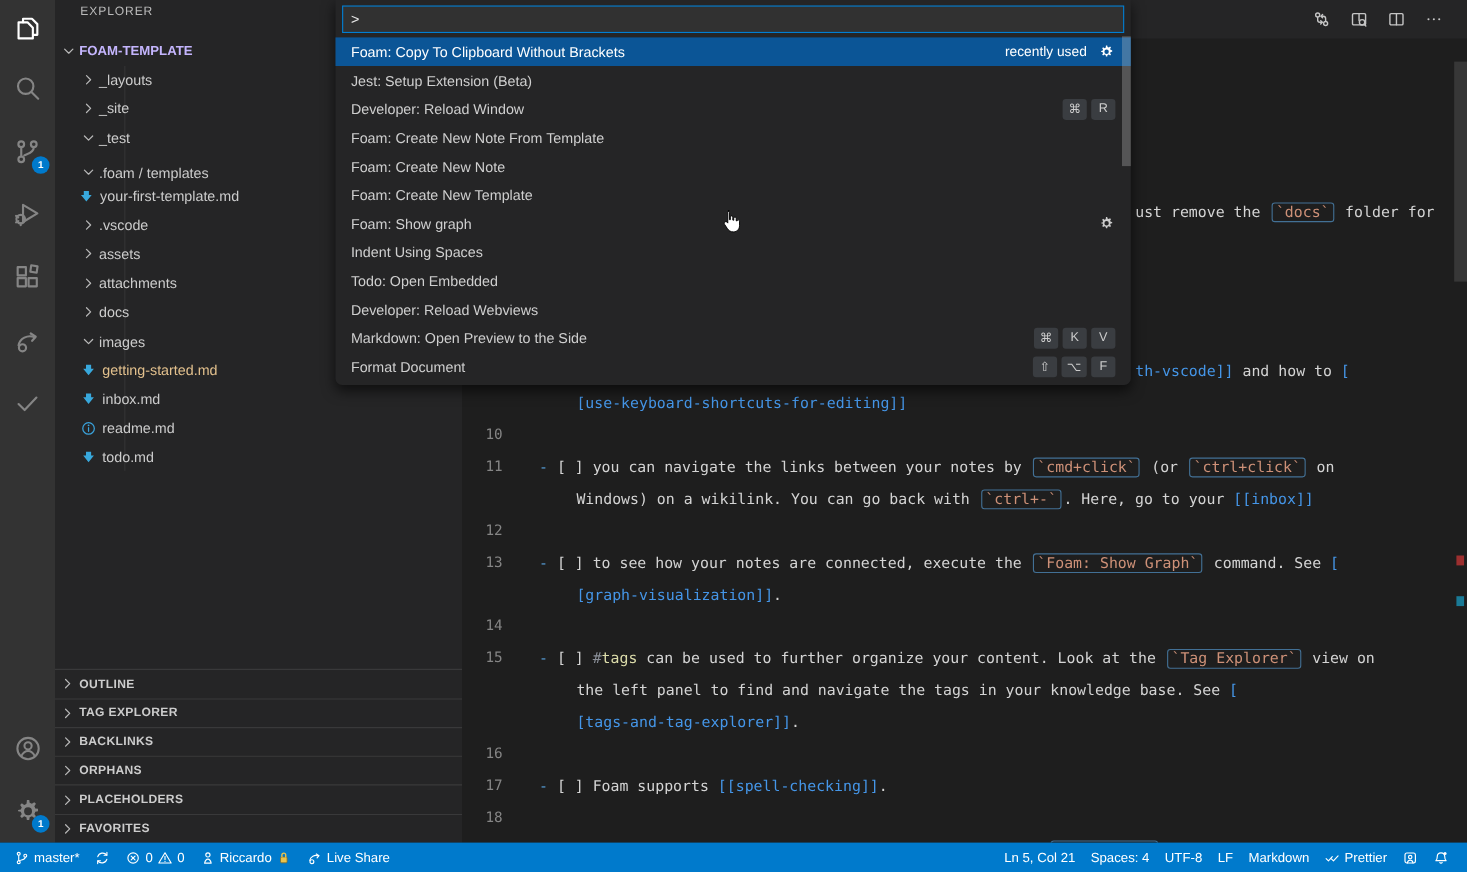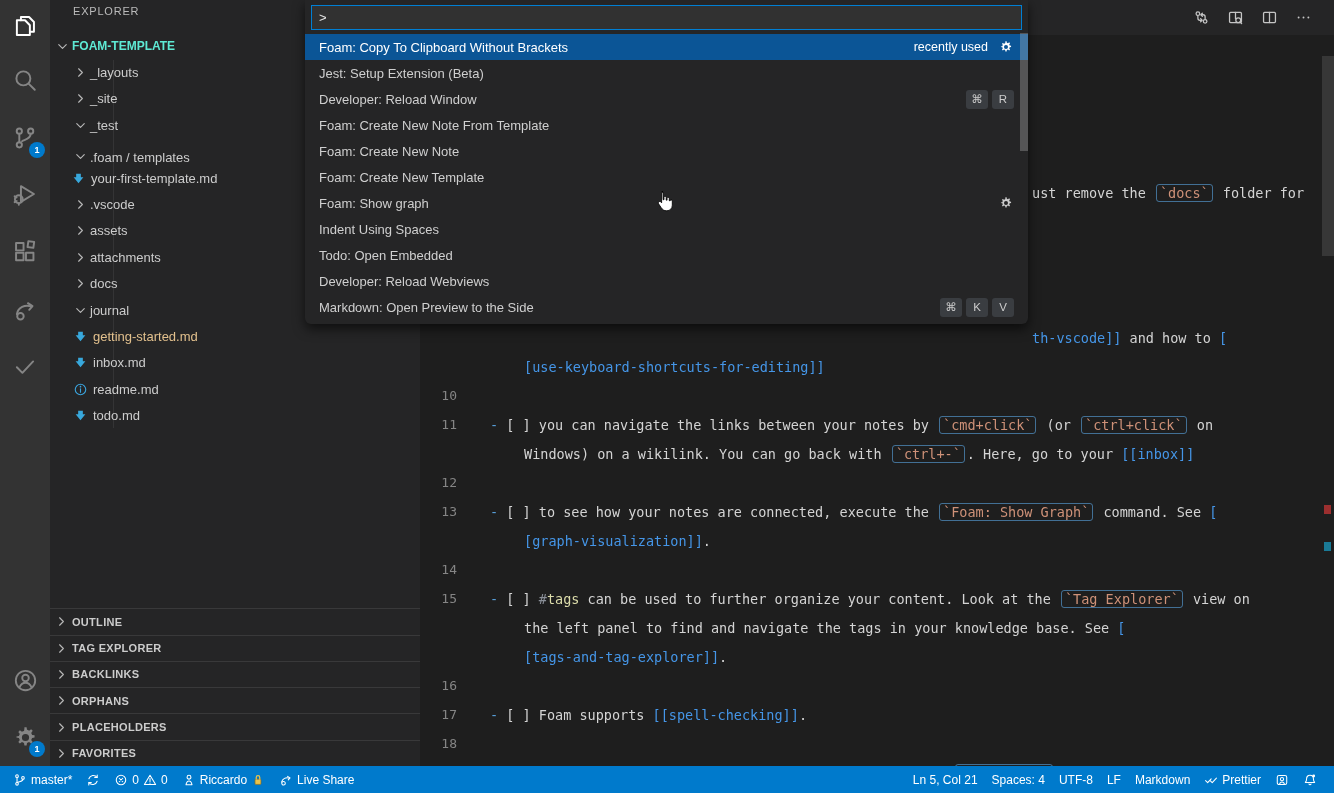--- a/index.html
+++ b/index.html
@@ -13,21 +13,21 @@
   .ab-item.active { color:#ffffff; }
   .ab-badge { position:absolute; right:5px; bottom:0px; min-width:16px; height:16px; border-radius:9px; background:#007acc; color:#fff; font-size:9px; font-weight:bold; display:flex; align-items:center; justify-content:center; }
 
   
   #sidebar { position:absolute; left:50px; top:0; width:370px; height:766px; background:#252526; z-index:4; color:#cccccc; }
   #sidebar-title { position:absolute; left:23px; top:5px; font-size:11px; letter-spacing:.8px; color:#bbbbbb; }
   #tree { position:absolute; left:0; top:33px; width:370px; }
   .tree-row { height:26.4px; display:flex; align-items:center; font-size:13px; color:#cccccc; cursor:pointer; white-space:nowrap; }
   .tree-row .twisty { width:16px; height:16px; display:flex; align-items:center; justify-content:center; color:#b8b8b8; flex:none; }
   .tree-row .ficon { width:16px; height:16px; display:flex; align-items:center; justify-content:center; flex:none; margin-right:3px; }
-  .tree-row.root { font-weight:bold; font-size:12px; color:#5eead4; }
+  .tree-row.root { font-weight:bold; font-size:12px; color:#c4b5fd; }
   .tree-row .lbl { margin-left:2px; }
   .indent-guide { position:absolute; left:63px; top:60px; width:1px; height:368px; background:rgba(255,255,255,.07); }
   #sections { position:absolute; left:0; bottom:0; width:370px; }
   .section-row { height:26.3px; display:flex; align-items:center; border-top:1px solid rgba(120,120,120,.25); font-size:11px; font-weight:bold; letter-spacing:.3px; color:#cccccc; cursor:pointer; }
   .section-row .twisty { width:22px; display:flex; justify-content:center; color:#b8b8b8; }
 
   
   #tab-bar { position:absolute; left:420px; top:0; width:914px; height:35px; background:#252526; z-index:3; display:flex; justify-content:flex-end; align-items:center; gap:16px; padding-right:22px; color:#c5c5c5; }
   .tab-action { width:18px; height:18px; display:flex; align-items:center; justify-content:center; cursor:pointer; }
   #editor { position:absolute; left:420px; top:35px; width:914px; height:731px; background:#1e1e1e; z-index:2; overflow:hidden; }
@@ -296,21 +296,21 @@
             </svg>
           </span>
           <span class="lbl">docs</span>
         </div>
         <div class="tree-row" style="padding-left: 22px;">
           <span class="twisty">
             <svg width="15" height="15" viewBox="0 0 16 16" fill="none" stroke="currentColor" stroke-width="1.2" stroke-linecap="round" stroke-linejoin="round">
               <path d="M4 6l4 4 4-4"></path>
             </svg>
           </span>
-          <span class="lbl">journal</span>
+          <span class="lbl">images</span>
         </div>
         <div class="tree-row" style="padding-left: 22px;">
           <span class="ficon">
             <svg width="15" height="15" viewBox="0 0 16 16" fill="none" stroke="currentColor" stroke-width="1.2" stroke-linecap="round" stroke-linejoin="round">
               <path fill="#38a8dc" stroke="none" d="M8 13L2.8 6.6h2.7V2.8h5v3.8h2.7z"></path>
             </svg>
           </span>
           <span class="lbl" style="color: rgb(226, 192, 141);">getting-started.md</span>
         </div>
         <div class="tree-row" style="padding-left: 22px;">
@@ -455,20 +455,30 @@
         <div class="pal-row">
           <span>Markdown: Open Preview to the Side</span>
           <span class="pal-right">
             <span class="key-chips">
               <span class="chip">⌘</span>
               <span class="chip">K</span>
               <span class="chip">V</span>
             </span>
           </span>
         </div>
+        <div class="pal-row">
+          <span>Format Document</span>
+          <span class="pal-right">
+            <span class="key-chips">
+              <span class="chip">⇧</span>
+              <span class="chip">⌥</span>
+              <span class="chip">F</span>
+            </span>
+          </span>
+        </div>
       </div>
     <div id="palette-scrollbar"></div>
   </div>
   <div id="status-bar">
     <div class="sb-group" id="sb-left">
         <div class="sb-item">
           <span class="sb-icon">
             <svg width="14" height="14" viewBox="0 0 16 16" fill="none" stroke="#ffffff" stroke-width="1.2" stroke-linecap="round" stroke-linejoin="round">
               <circle cx="4.6" cy="3.6" r="1.5"></circle>
               <circle cx="4.6" cy="12.4" r="1.5"></circle>

